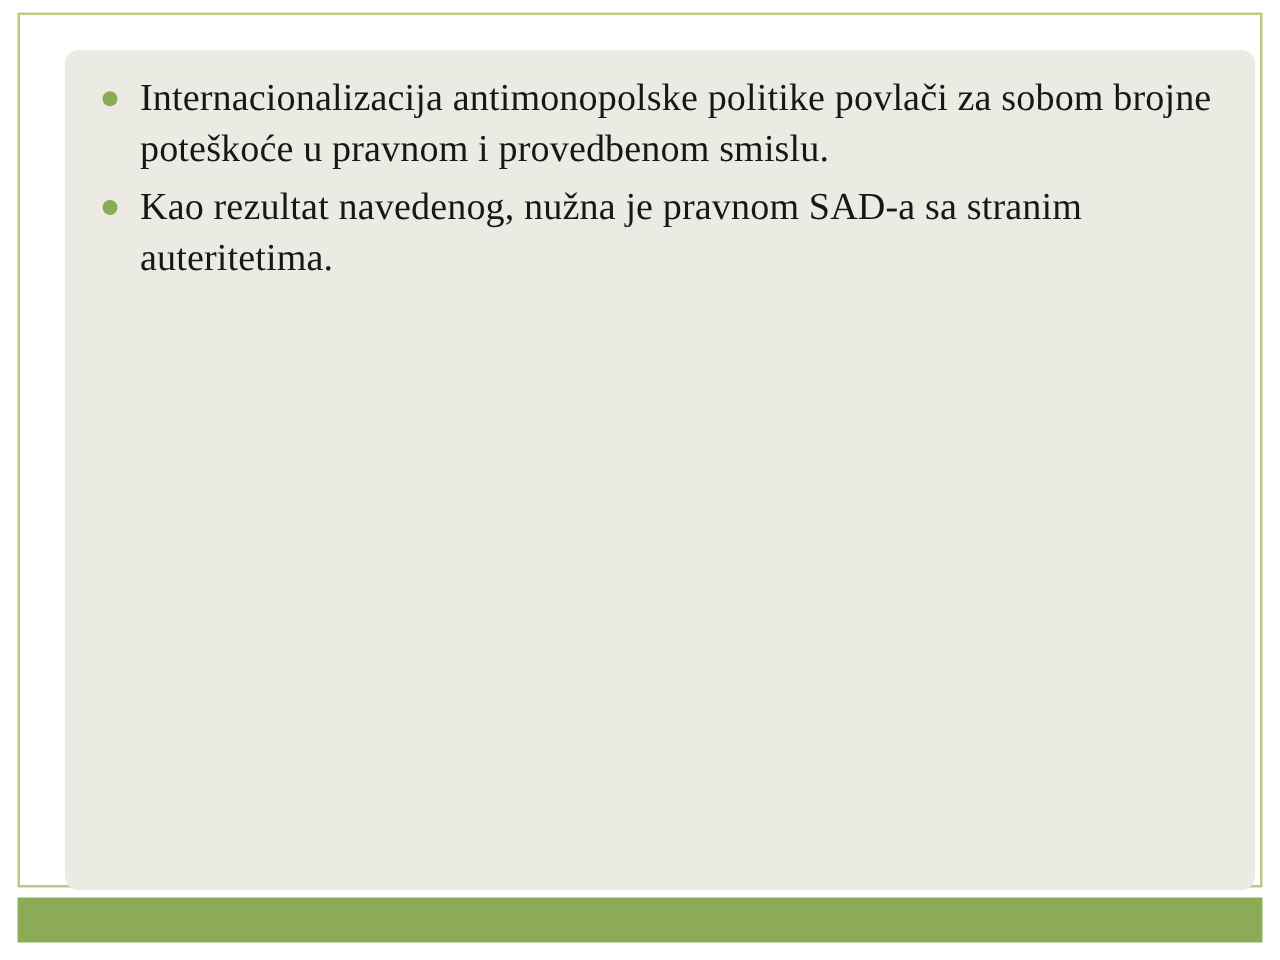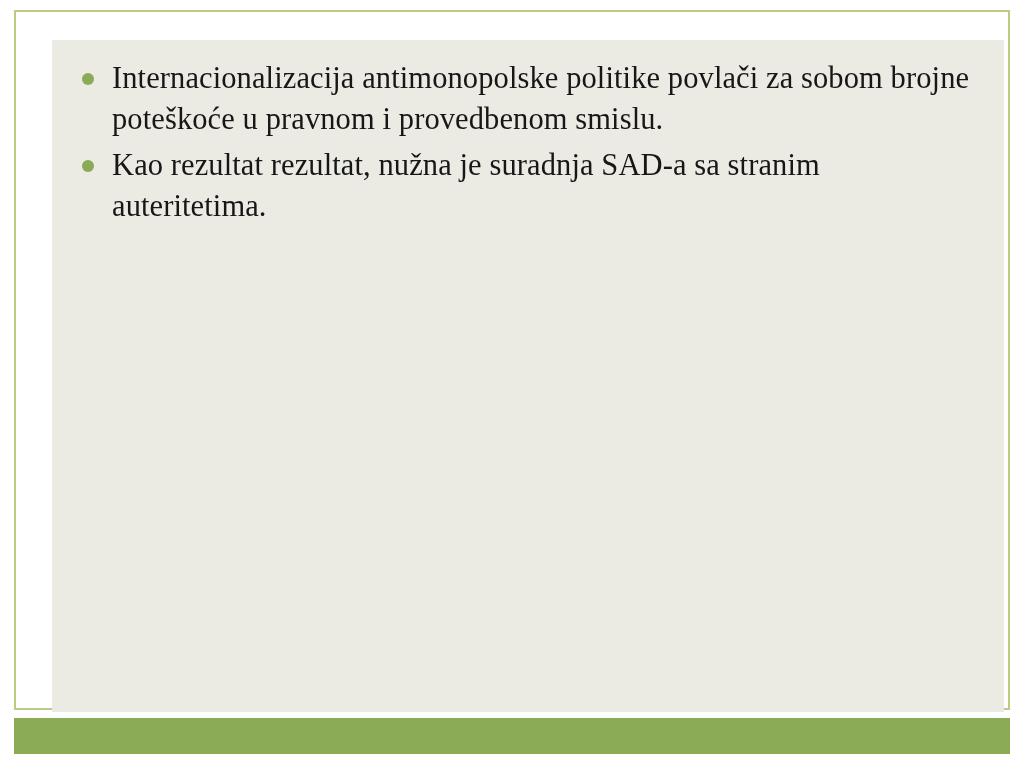--- a/index.html
+++ b/index.html
@@ -31,20 +31,21 @@
     background: #ffffff;
   }
   .content-panel {
     position: absolute;
     left: 36px;
     top: 28px;
     width: 952px;
     height: 672px;
     background: #ecebe3;
     box-sizing: border-box;
+    border-radius: 11px;
   }
   .bullet-list {
     list-style: none;
     margin: 0;
     padding: 18px 30px 0 16px;
   }
   .bullet-item {
     position: relative;
     padding-left: 44px;
     margin-bottom: 6px;
@@ -77,19 +78,19 @@
 <div class="slide">
   <div class="slide-frame">
     <div class="content-panel">
       <ul class="bullet-list">
         <li class="bullet-item">
           <span class="dot"></span>
           <span>Internacionalizacija antimonopolske politike povlači za sobom brojne poteškoće u pravnom i provedbenom smislu.</span>
         </li>
         <li class="bullet-item">
           <span class="dot"></span>
-          <span>Kao rezultat rezultat, nužna je suradnja SAD-a sa stranim auteritetima.</span>
+          <span>Kao rezultat navedenog, nužna je pravnom SAD-a sa stranim auteritetima.</span>
         </li>
       </ul>
     </div>
   </div>
   <div class="bottom-bar"></div>
 </div>
 
 </body></html>

